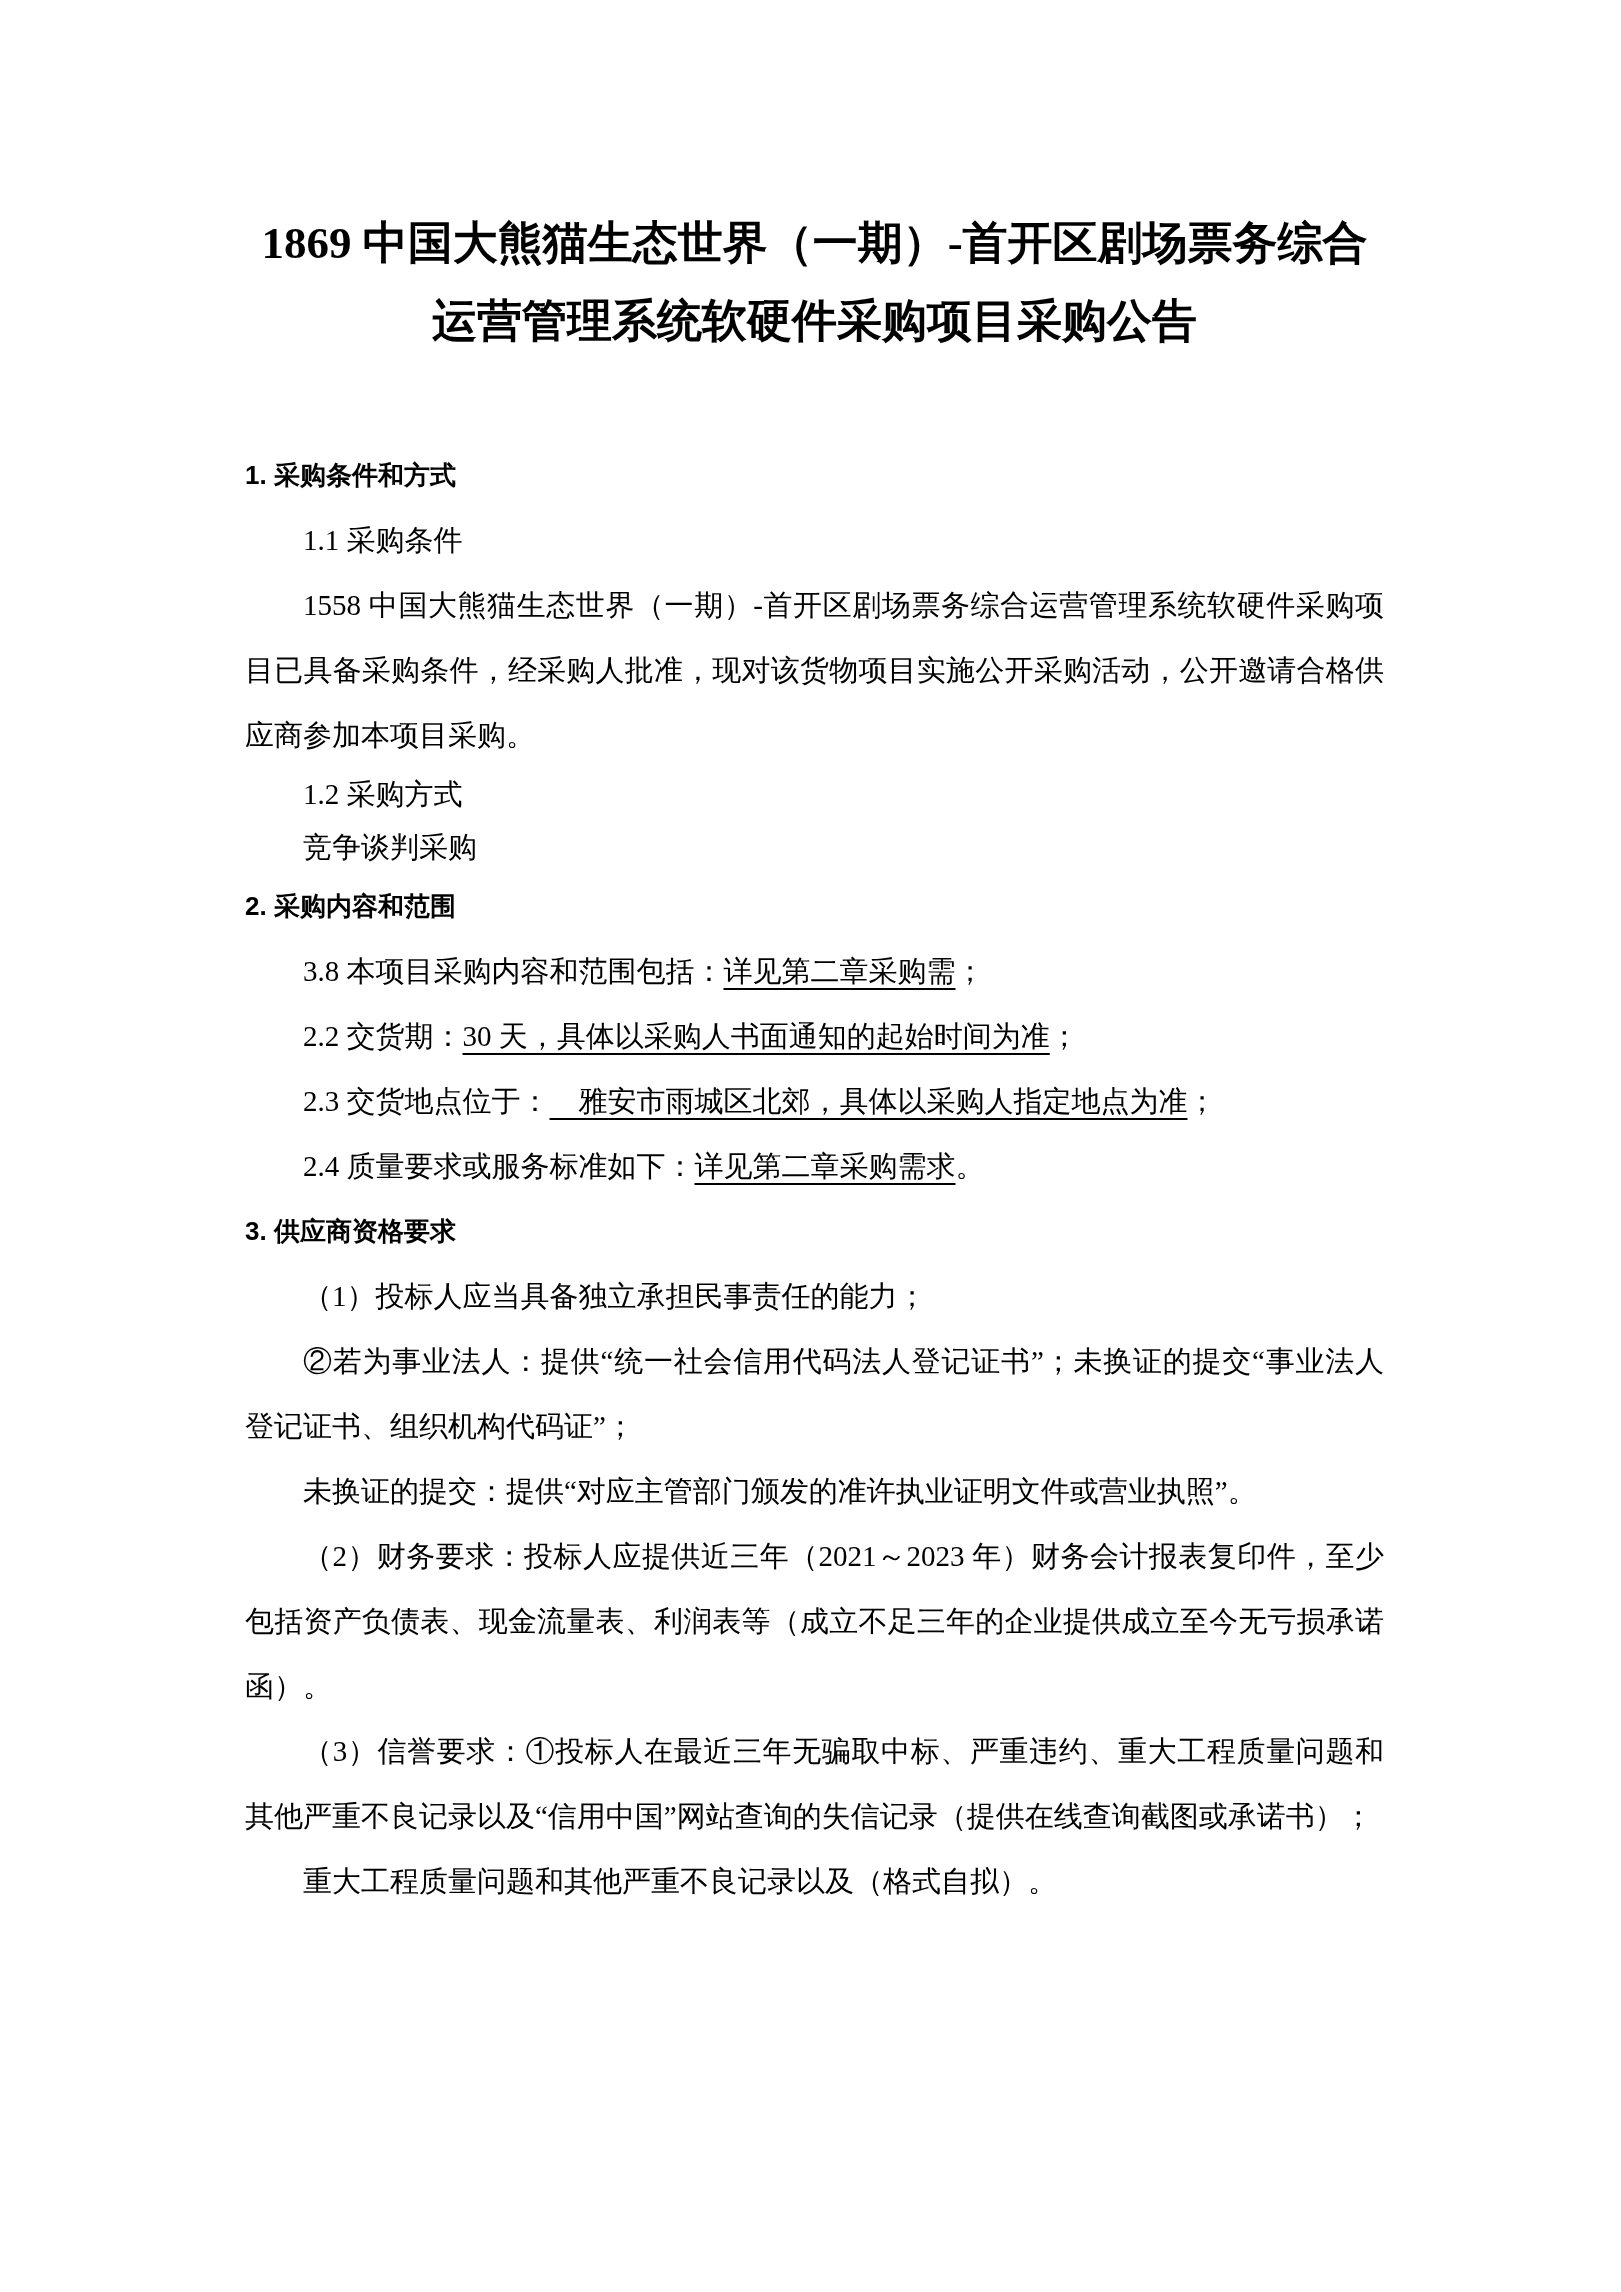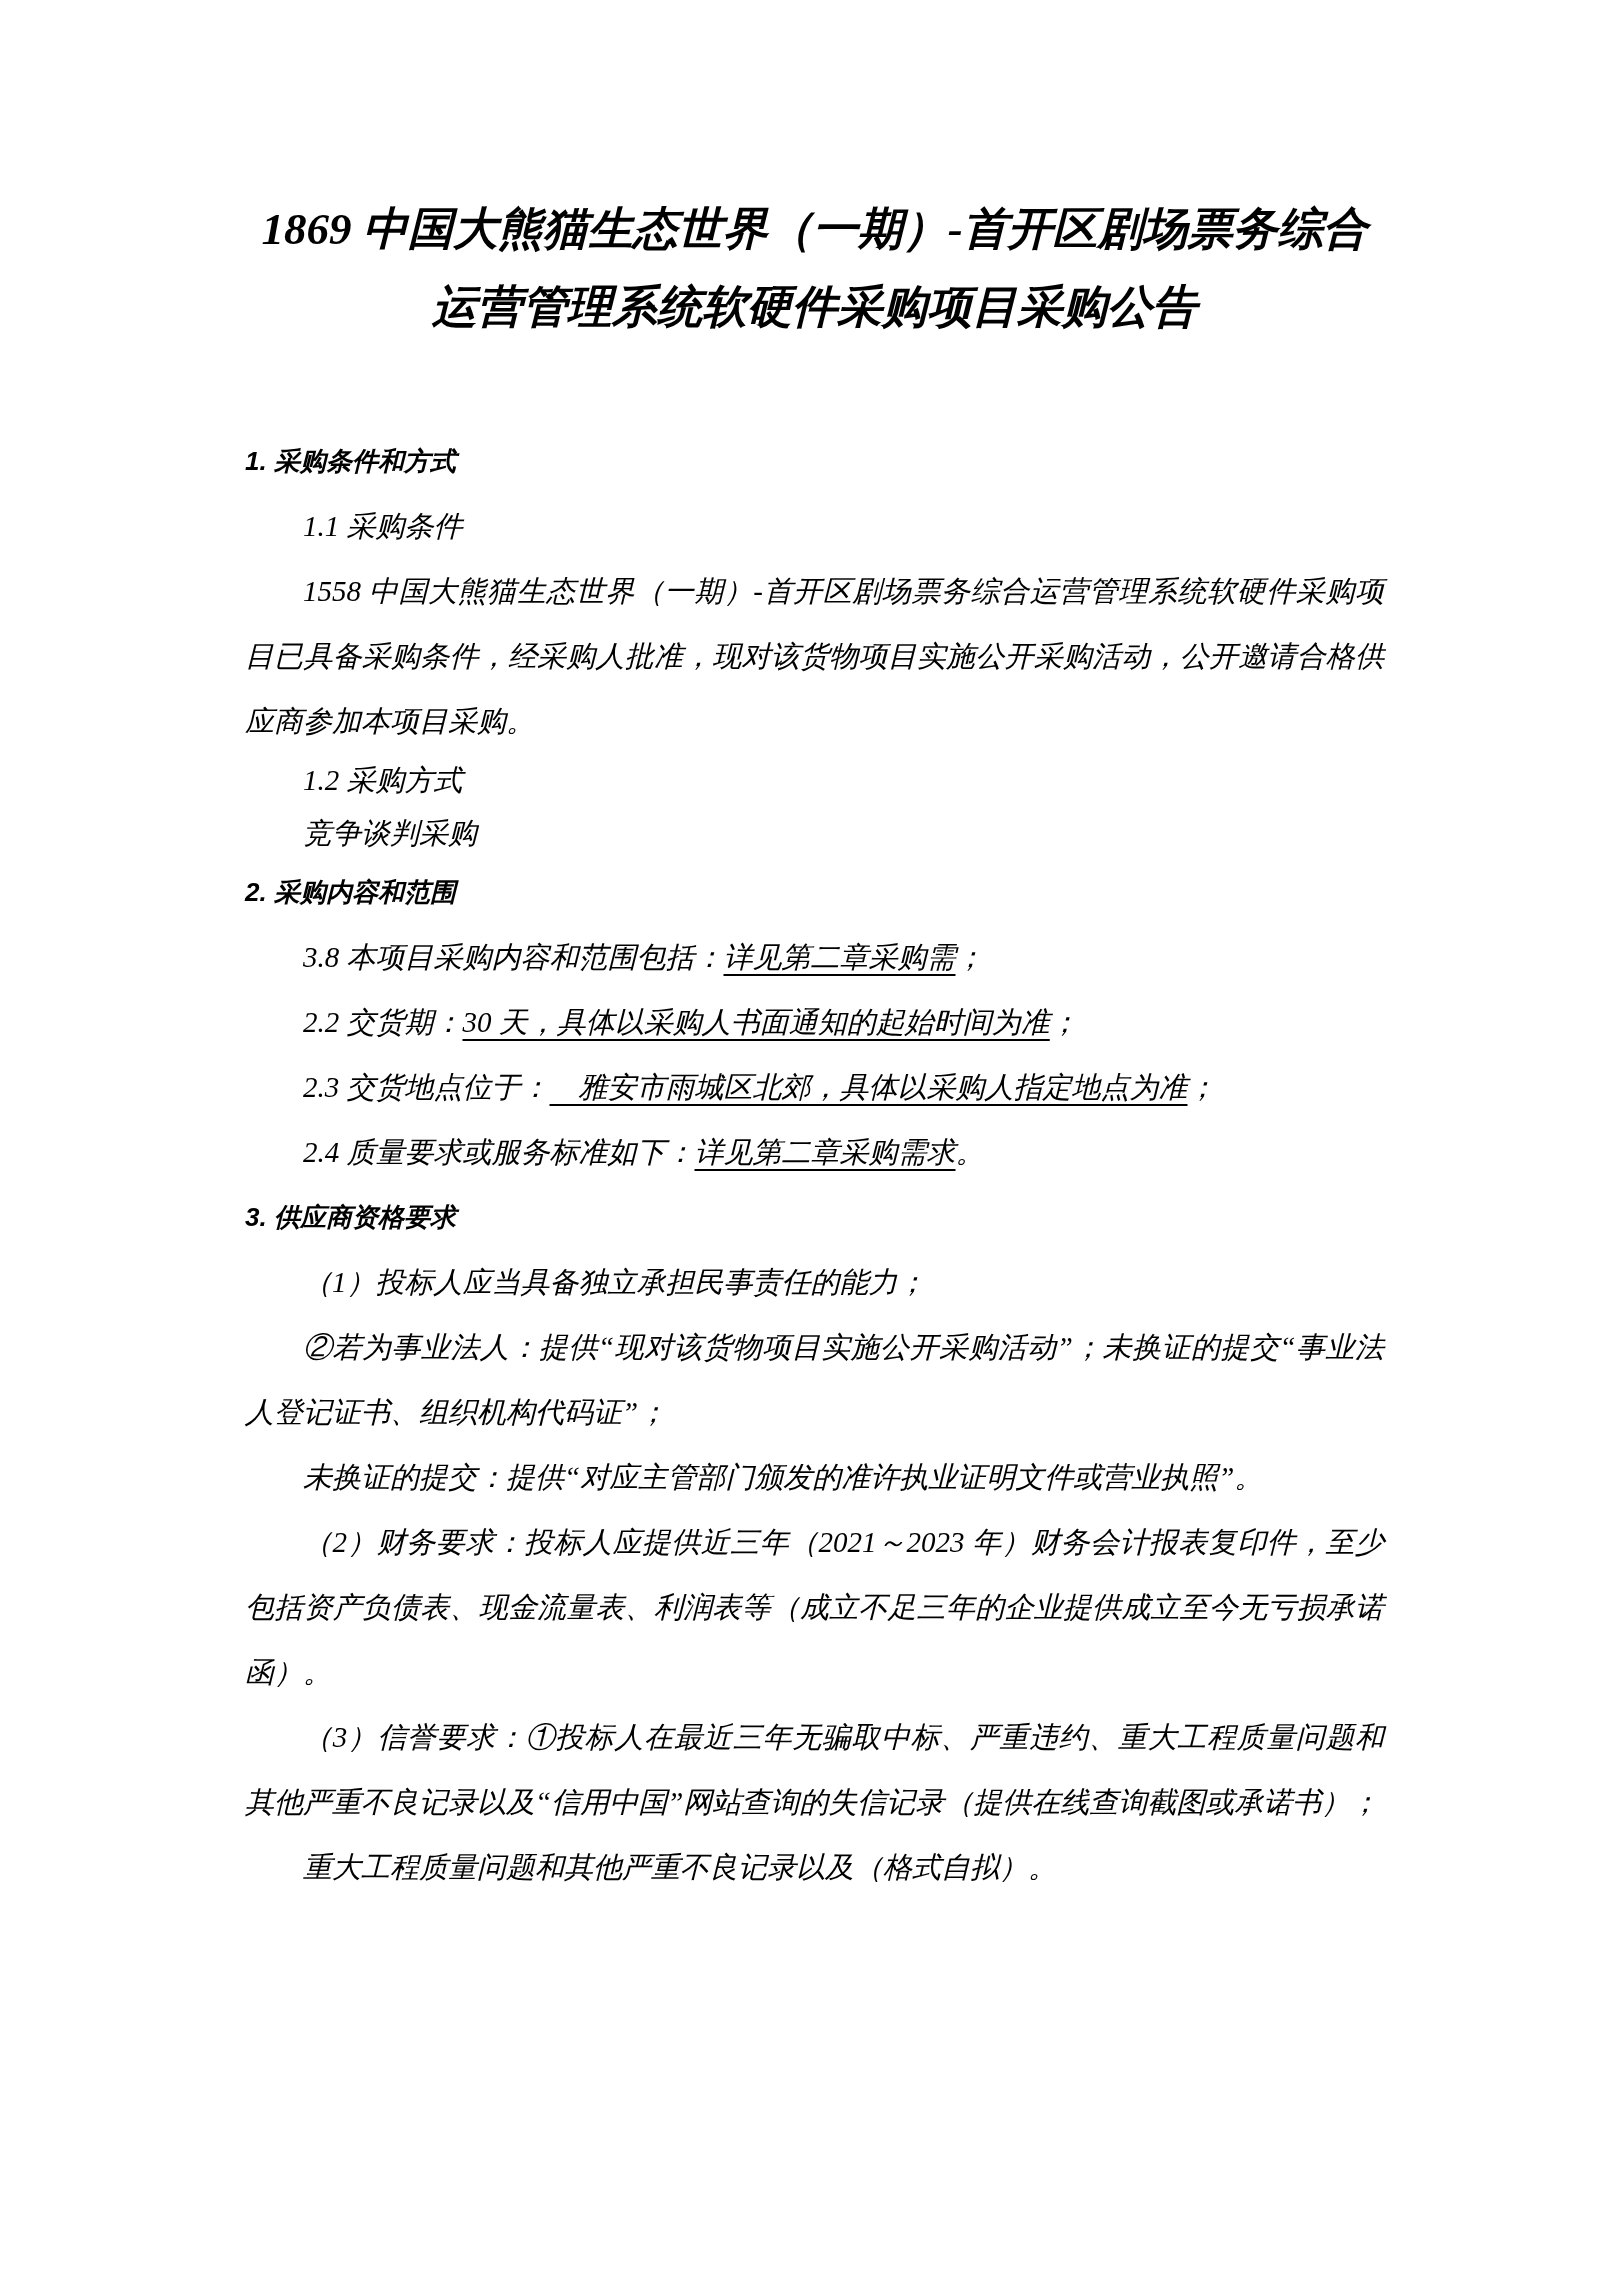--- a/index.html
+++ b/index.html
@@ -12,23 +12,22 @@
     width: 1621px;
     height: 2293px;
     background: #ffffff;
     overflow: hidden;
     font-family: "Liberation Serif", "DejaVu Serif", serif;
     color: #000000;
   }
   .content {
     position: absolute;
     left: 245px;
-    top: 4px;
+    top: 18px;
     width: 1139px;
-    font-style: italic;
   }
   .doc-title {
     margin-top: 186px;
     font-size: 45px;
     font-weight: bold;
     line-height: 78px;
     text-align: center;
     font-family: "Liberation Serif", "DejaVu Serif", serif;
   }
   .sec-heading {
@@ -89,21 +88,21 @@
       <span>2.3 交货地点位于：</span><span class="uline">　雅安市雨城区北郊，具体以采购人指定地点为准</span><span>；</span>
     </p>
 
     <p class="body">
       <span>2.4 质量要求或服务标准如下：</span><span class="uline">详见第二章采购需求</span><span>。</span>
     </p>
 
     <div class="sec-heading">3. 供应商资格要求</div>
 
     <p class="body">（1）投标人应当具备独立承担民事责任的能力；</p>
-    <p class="body">②若为事业法人：提供“现对该货物项目实施公开采购活动”；未换证的提交“事业法人登记证书、组织机构代码证”；</p>
+    <p class="body">②若为事业法人：提供“统一社会信用代码法人登记证书”；未换证的提交“事业法人登记证书、组织机构代码证”；</p>
     <p class="body">未换证的提交：提供“对应主管部门颁发的准许执业证明文件或营业执照”。</p>
     <p class="body">（2）财务要求：投标人应提供近三年（2021～2023 年）财务会计报表复印件，至少包括资产负债表、现金流量表、利润表等（成立不足三年的企业提供成立至今无亏损承诺函）。</p>
     <p class="body">（3）信誉要求：①投标人在最近三年无骗取中标、严重违约、重大工程质量问题和其他严重不良记录以及“信用中国”网站查询的失信记录（提供在线查询截图或承诺书）；</p>
     <p class="body">重大工程质量问题和其他严重不良记录以及（格式自拟）。</p>
 
   </div>
 </div>
 
 
 </body></html>

